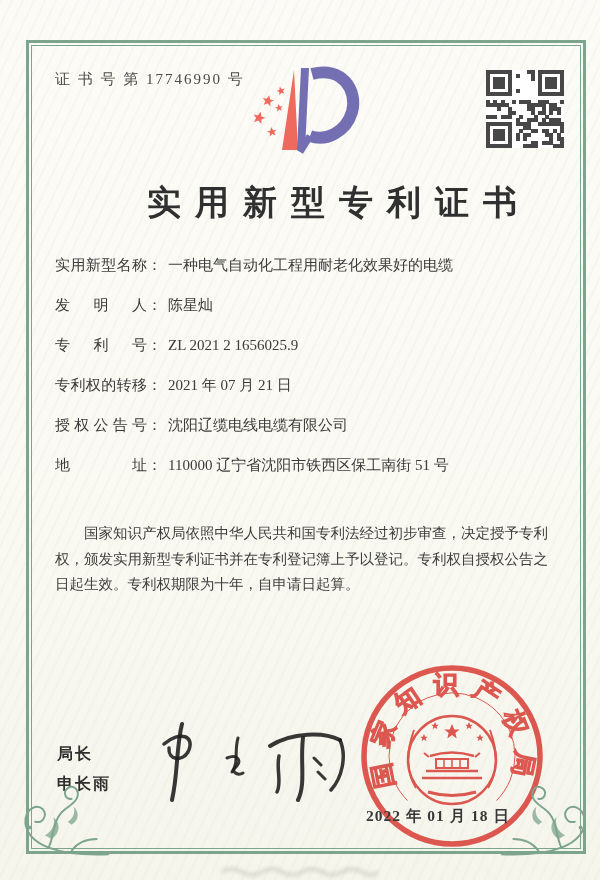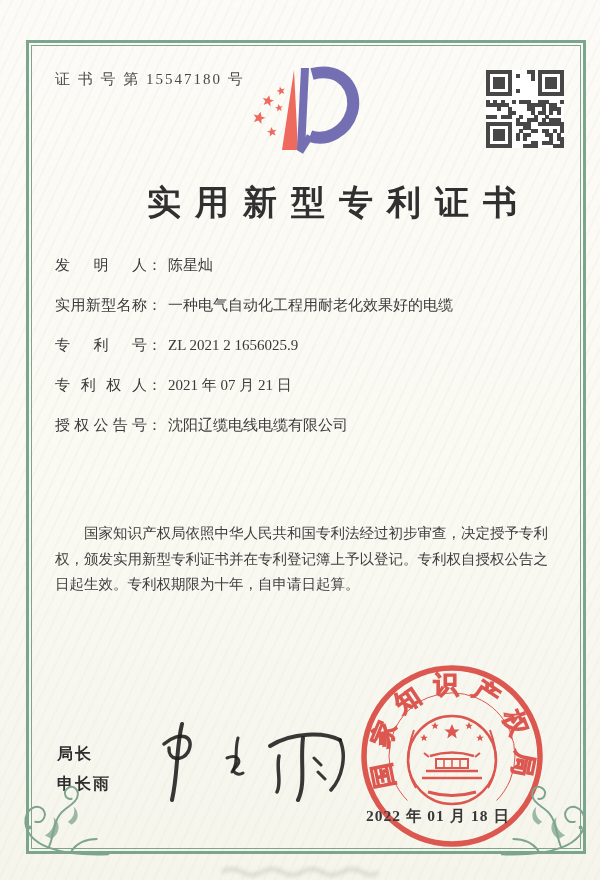--- a/index.html
+++ b/index.html
@@ -83,21 +83,21 @@
   </svg>
   <svg class="flourish br" viewBox="0 0 100 100">
     <path d="M96,90 C70,91 50,89 34,83 C18,77 8,66 10,52 C12,42 22,37 28,43 C33,49 28,58 20,56"></path>
     <path d="M34,83 C40,70 38,58 46,48 C52,40 62,38 64,30 C66,23 60,17 54,21 C48,25 52,34 58,32"></path>
     <path d="M58,86 C64,78 74,74 84,74"></path>
     <path class="leaf" d="M30,70 C38,66 41,58 39,51 C47,58 46,68 37,74 Z"></path>
     <path class="leaf" d="M54,56 C60,52 62,46 60,40 C66,46 66,54 58,59 Z"></path>
     <circle cx="14" cy="62" r="2" fill="#7da48d" stroke="none"></circle>
   </svg>
 
-  <div class="cert-no">证 书 号 第 15547180 号</div>
+  <div class="cert-no">证 书 号 第 17746990 号</div>
 
   <svg class="logo" viewBox="0 0 124 100">
     <defs>
       <polygon id="st" points="0,-1 0.294,-0.309 0.951,-0.309 0.424,0.118 0.588,0.809 0,0.382 -0.588,0.809 -0.424,0.118 -0.951,-0.309 -0.294,-0.309"></polygon>
     </defs>
     <polygon points="56,12 44,92 60,92" fill="#ee6a5e"></polygon>
     <polygon points="63,10 71,10 67,92 59,92" fill="#746eb2"></polygon>
     <path d="M74,16 C104,8 120,32 114,54 C108,74 88,84 72,78" stroke="#746eb2" stroke-width="12" fill="none"></path>
     <path d="M72,78 L62,94" stroke="#746eb2" stroke-width="7" fill="none"></path>
     <use href="#st" transform="translate(43,33) scale(4.5) rotate(-15)" fill="#ee6a5e"></use>
@@ -313,33 +313,36 @@
       <i style="left:48.29px;top:74.29px;width:4.01px;height:4.01px"></i>
       <i style="left:66.86px;top:74.29px;width:4.01px;height:4.01px"></i>
       <i style="left:70.57px;top:74.29px;width:4.01px;height:4.01px"></i>
       <i style="left:74.29px;top:74.29px;width:4.01px;height:4.01px"></i>
     </div>
 
   <div class="title">实用新型专利证书</div>
 
   <div class="rows">
     <div class="row">
+      <span class="lbl">实用新型名称</span><span class="colon">：</span><span class="val">一种电气自动化工程用耐老化效果好的电缆</span>
+    </div>
+    <div class="row">
       <span class="lbl">发明人</span><span class="colon">：</span><span class="val">陈星灿</span>
     </div>
     <div class="row">
-      <span class="lbl">实用新型名称</span><span class="colon">：</span><span class="val">一种电气自动化工程用耐老化效果好的电缆</span>
-    </div>
-    <div class="row">
       <span class="lbl">专利号</span><span class="colon">：</span><span class="val">ZL 2021 2 1656025.9</span>
     </div>
     <div class="row">
-      <span class="lbl">专利权人</span><span class="colon">：</span><span class="val">2021 年 07 月 21 日</span>
+      <span class="lbl">专利权的转移</span><span class="colon">：</span><span class="val">2021 年 07 月 21 日</span>
     </div>
     <div class="row">
       <span class="lbl">授权公告号</span><span class="colon">：</span><span class="val">沈阳辽缆电线电缆有限公司</span>
+    </div>
+    <div class="row">
+      <span class="lbl">地址</span><span class="colon">：</span><span class="val">110000 辽宁省沈阳市铁西区保工南街 51 号</span>
     </div>
   </div>
 
   <div class="bodytext">
     <p>国家知识产权局依照中华人民共和国专利法经过初步审查，决定授予专利权，颁发实用新型专利证书并在专利登记簿上予以登记。专利权自授权公告之日起生效。专利权期限为十年，自申请日起算。</p>
   </div>
 
   <div class="sig-title">局长</div>
   <div class="sig-name">申长雨</div>
 

